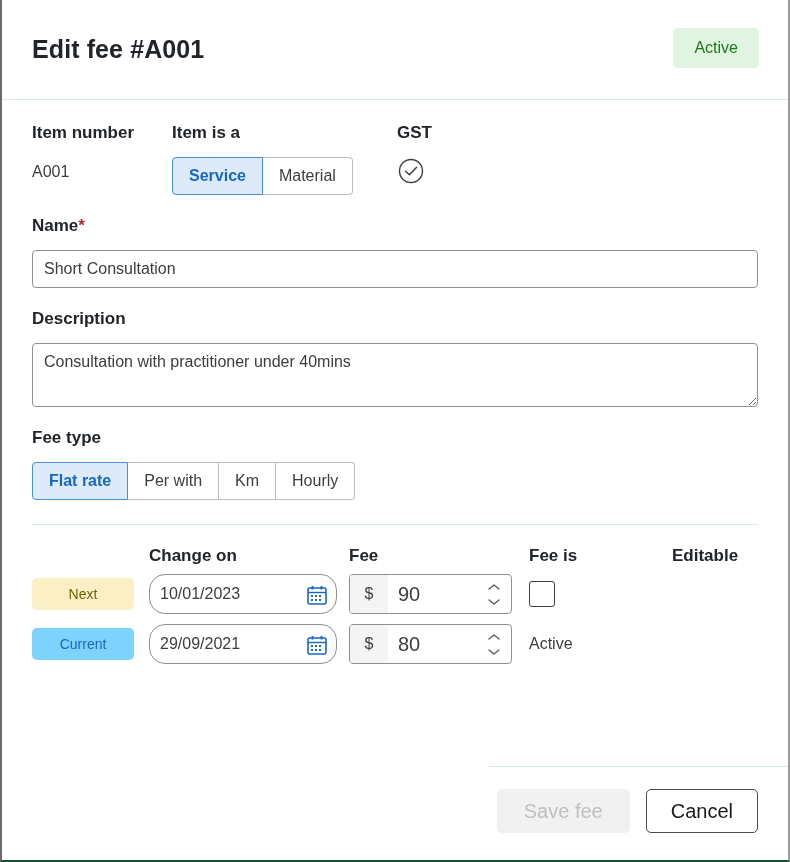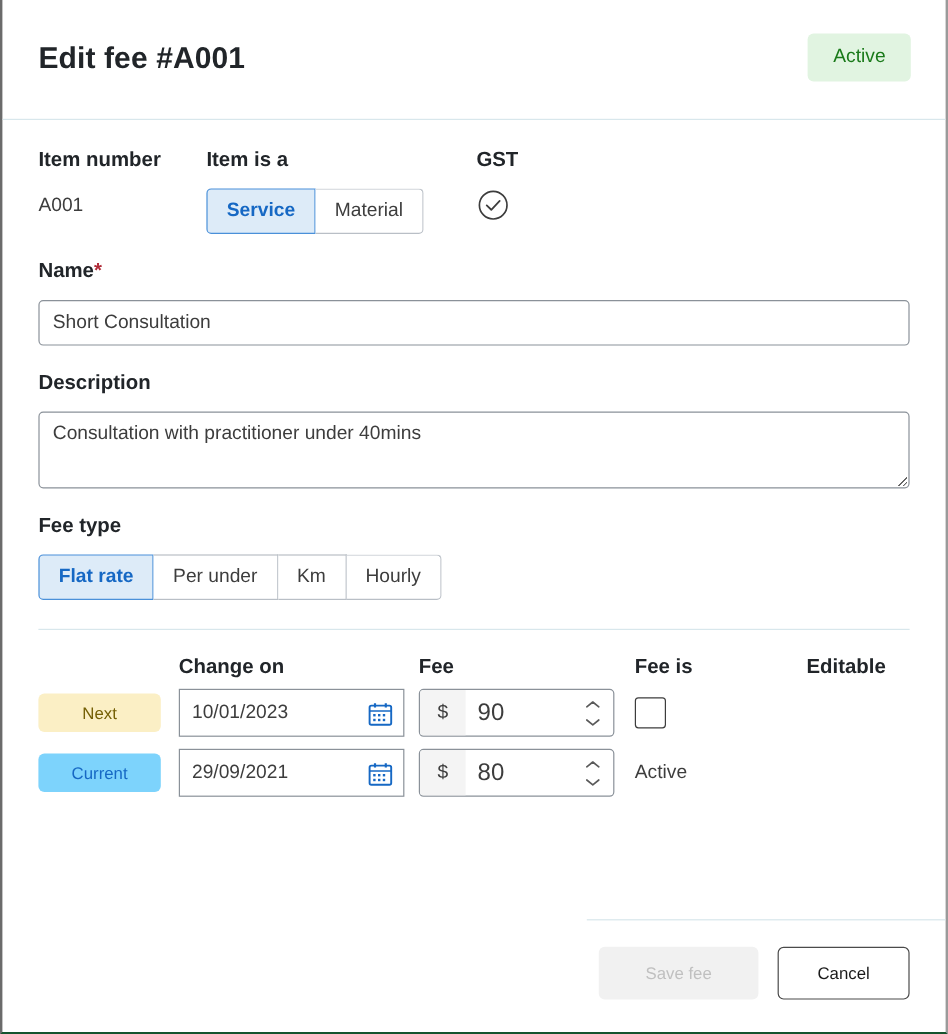--- a/index.html
+++ b/index.html
@@ -161,21 +161,21 @@
     line-height: 1;
   }
   .tag-next    { background: #fbefc5; color: #756006; }
   .tag-current { background: #7dd3fc; color: #1668c4; }
 
   .date-input-wrap {
     position: relative;
     width: 188px;
     height: 40px;
     border: 1px solid #8a9199;
-    border-radius: 0;
+    border-radius: 16px;
     background: #fff;
     display: flex;
     align-items: center;
   }
   .date-input-wrap input {
     border: none;
     outline: none;
     background: transparent;
     font-size: 16px;
     color: #3d3d3d;
@@ -274,21 +274,21 @@
     margin-left: 487px;
     margin-right: 0;
   }
   .footer-btns {
     display: flex;
     justify-content: flex-end;
     gap: 16px;
     padding: 22px 30px 0 0;
   }
   .btn {
-    font-size: 14px;
+    font-size: 20px;
     height: 44px;
     border-radius: 5px;
     padding: 0 24px;
     font-family: "Liberation Sans", sans-serif;
     cursor: pointer;
     background: #fff;
   }
   .btn-disabled {
     background: #f1f1f1;
     color: #c0c0c0;
@@ -350,21 +350,21 @@
 
     <div class="label-block">
       <div class="field-label">Description</div>
       <textarea class="text-area" style="">Consultation with practitioner under 40mins</textarea>
     </div>
 
     <div class="label-block">
       <div class="field-label">Fee type</div>
       <div class="segmented">
         <div class="seg active">Flat rate</div>
-        <div class="seg">Per under</div>
+        <div class="seg">Per with</div>
         <div class="seg">Km</div>
         <div class="seg">Hourly</div>
       </div>
     </div>
 
     <div class="divider"></div>
 
     <div class="fee-table">
 
       <div class="fee-head">

